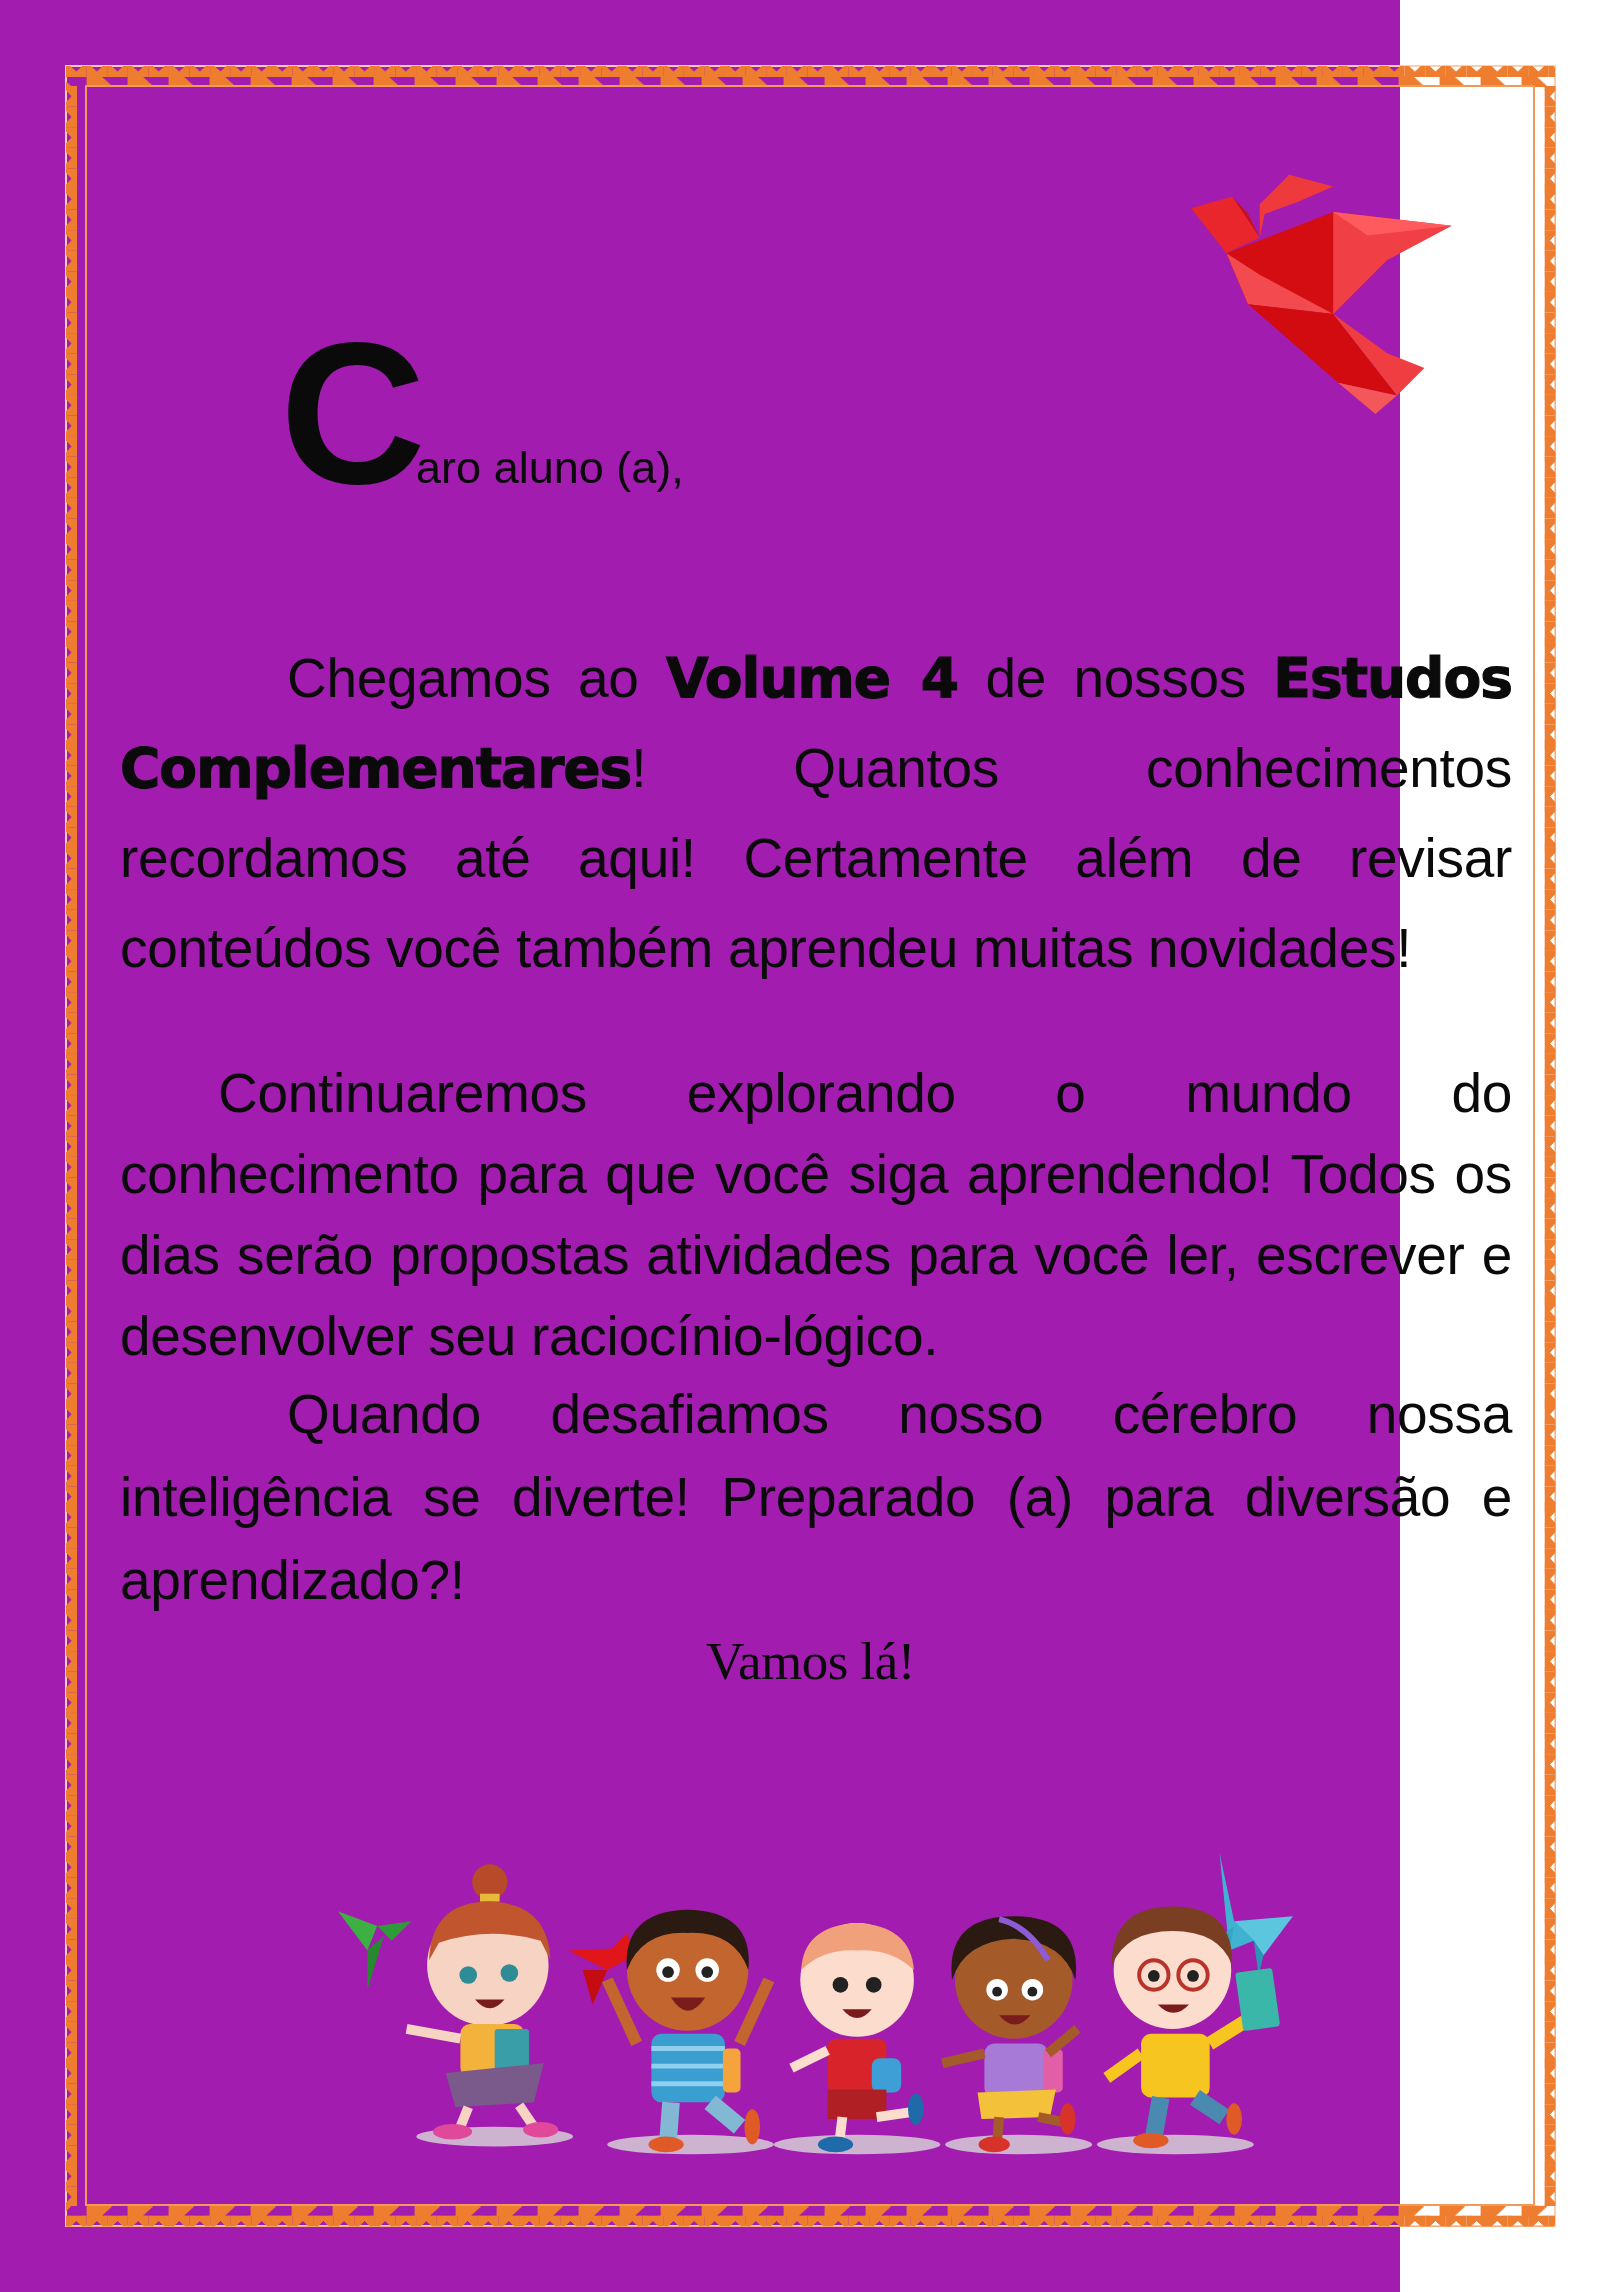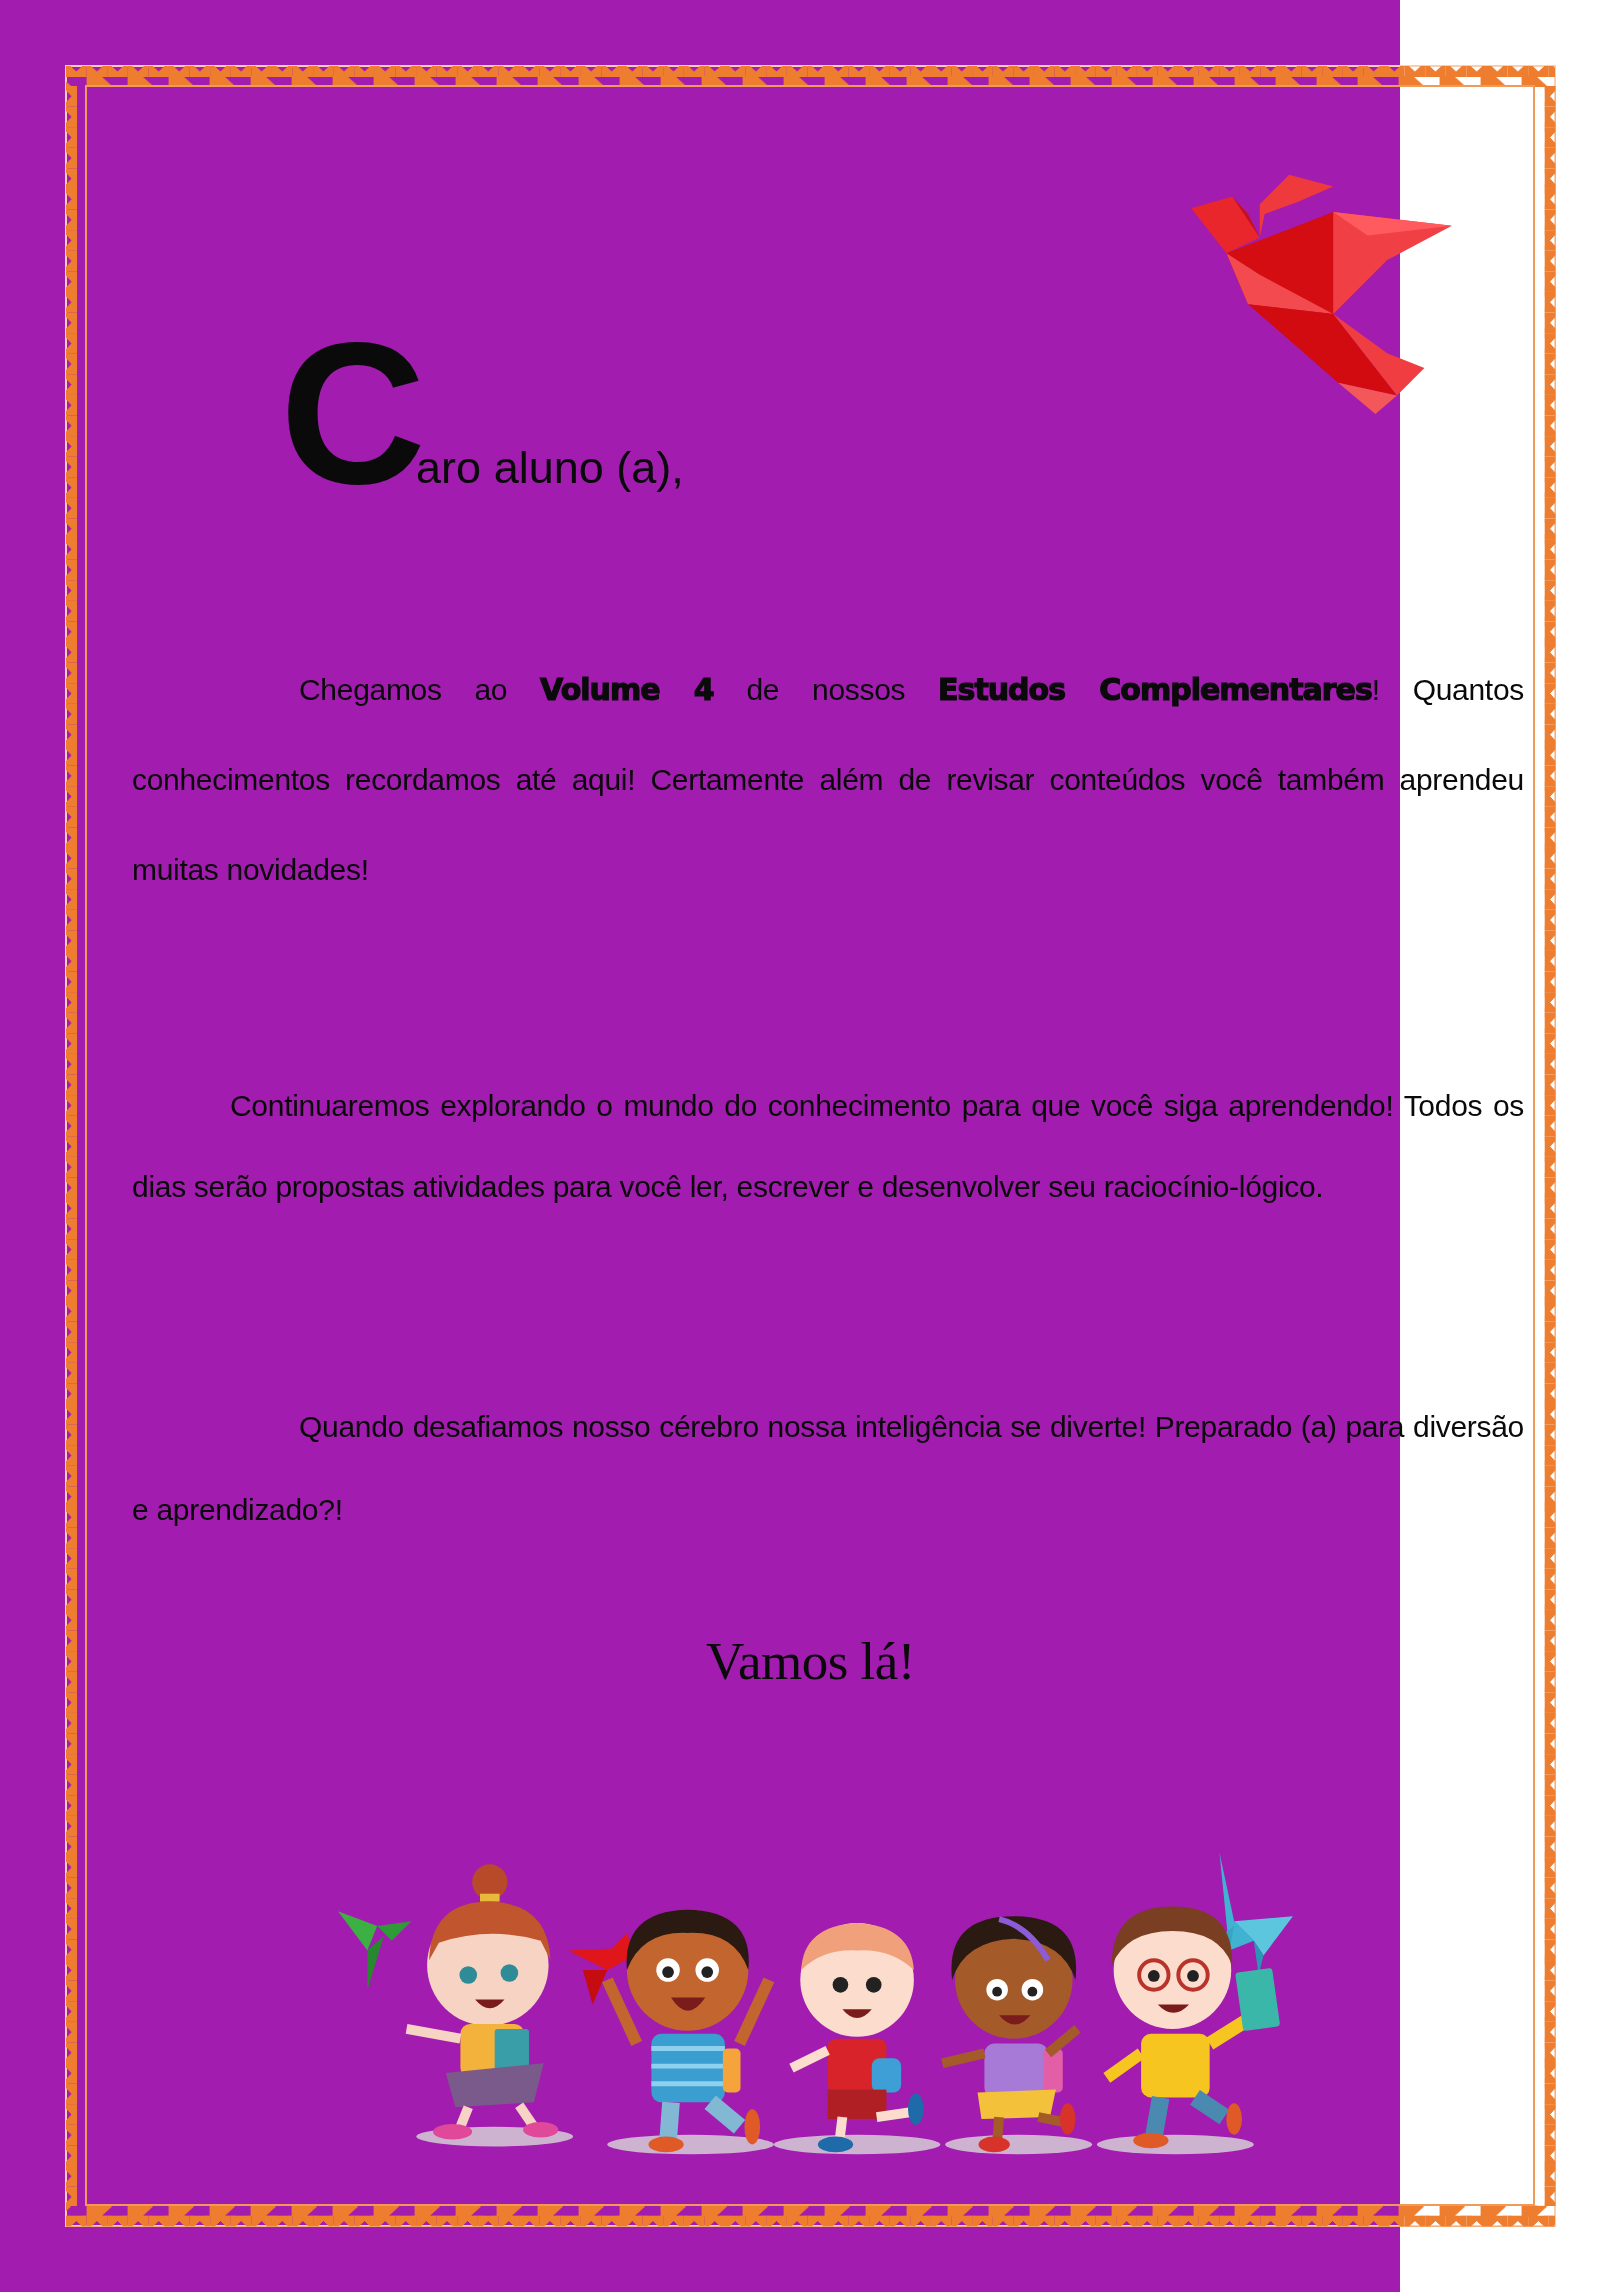--- a/index.html
+++ b/index.html
@@ -32,22 +32,22 @@
       linear-gradient(45deg, transparent 50%, #ee7d2f 50%) 0 0/10.8px 20.6px repeat-y,
       linear-gradient(135deg, transparent 50%, #ee7d2f 50%) 0 0/10.8px 20.6px repeat-y; }
 
   
   .greeting { position:absolute; left:280px; top:312px; white-space:nowrap; }
   .dropcap { font-size:202px; font-weight:700; line-height:1; letter-spacing:-5.9px;
              display:inline-block; vertical-align:baseline; }
   .greet-rest { font-size:45px; display:inline-block; vertical-align:baseline; margin-left:-3.9px; }
 
   
-  .para { position:absolute; left:116px; width:1392px; font-size:30px; text-align:justify;
-          text-align-last:left; margin:16px; letter-spacing:-0.3px; }
+  .para { position:absolute; left:116px; width:1392px; font-size:55px; text-align:justify;
+          text-align-last:left; margin:4px; letter-spacing:-0.3px; }
   .p1 { top:629px; line-height:90px; }
   .p2 { top:1049px; line-height:81px; }
   .p3 { top:1369px; line-height:83px; }
   .p1 .indent, .p3 .indent { display:inline-block; width:167px; }
   .p2 .indent { display:inline-block; width:98px; }
   .heavy { font-weight:900; font-family:"DejaVu Sans", sans-serif; letter-spacing:-1px;
            -webkit-text-stroke:1.2px #0a0a0a; }
 
   .closing { position:absolute; left:0; width:1621px; top:1631px; text-align:center;
              font-size:53px; letter-spacing:-0.5px;font-family:Liberation Serif, serif; }

